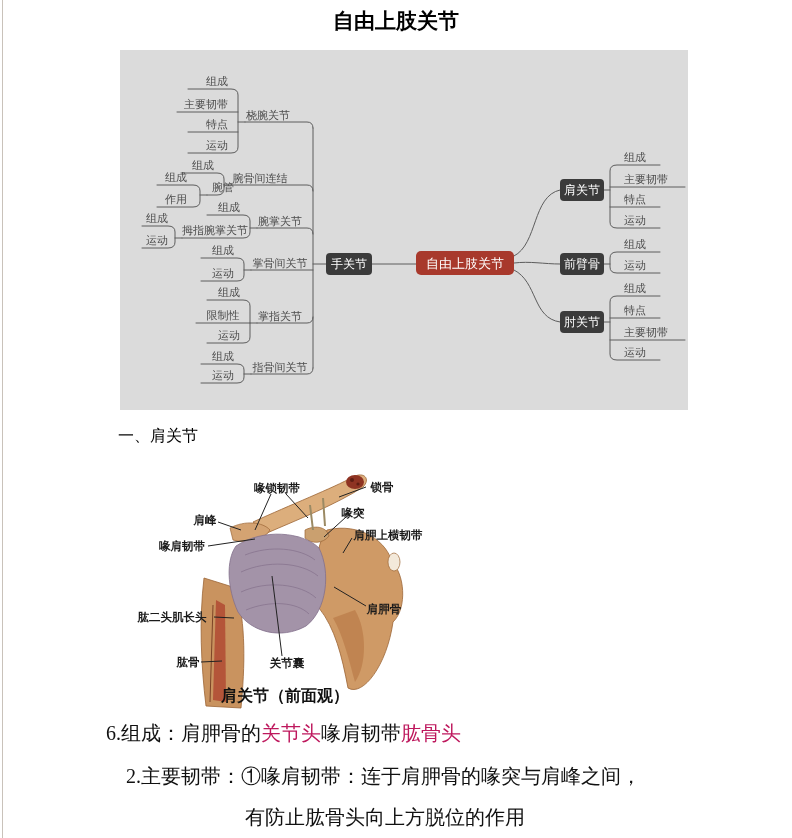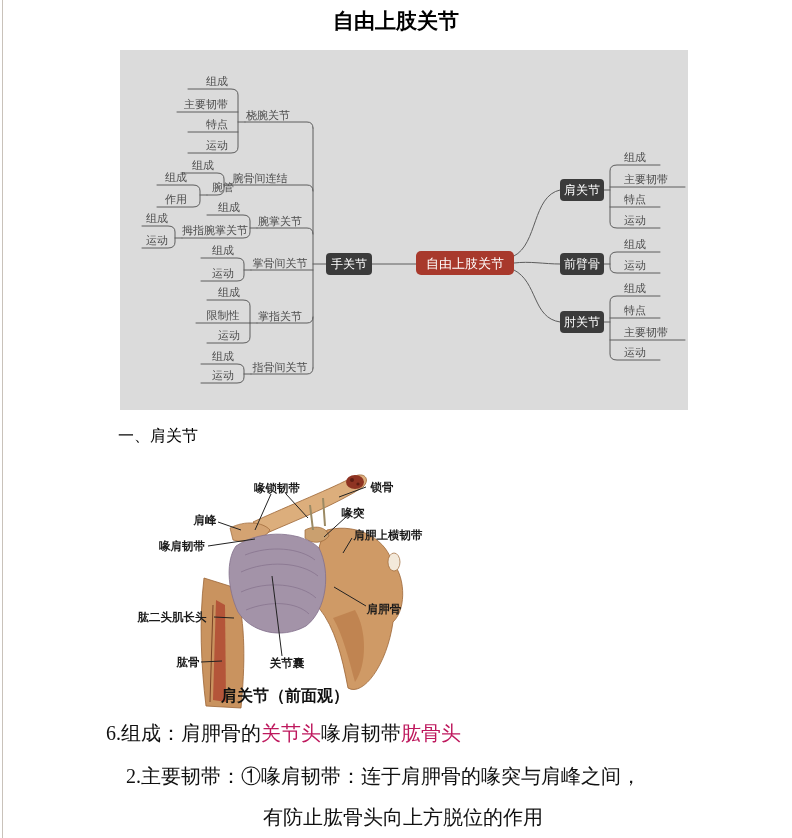--- a/index.html
+++ b/index.html
@@ -15,21 +15,21 @@
   .map-panel{position:absolute;left:120px;top:50px;width:568px;height:360px;background:#dbdbdb;}
   .map-panel svg{display:block;}
   .section-heading{
     position:absolute;left:118px;top:426px;
     font-family:"Liberation Sans",sans-serif;font-weight:normal;font-size:16px;color:#000;
   }
   .illustration{position:absolute;left:105px;top:460px;width:360px;height:250px;}
   .body-line{position:absolute;font-size:20px;color:#111;white-space:nowrap;}
   .line-1{left:106px;top:720px;}
   .line-2{left:106px;top:763px;margin-left:20px;}
-  .line-3{left:245px;top:804px;margin-left:18px;}
+  .line-3{left:245px;top:804px;}
   .red{color:#be185d;}
   
   .mm-leaf{font-family:"Liberation Sans",sans-serif;font-size:11px;fill:#4c4c4c;}
   .mm-box-label{font-family:"Liberation Sans",sans-serif;font-size:12px;fill:#ffffff;}
   .mm-root-label{font-family:"Liberation Sans",sans-serif;font-size:13px;fill:#ffffff;}
   .mm-line{stroke:#5d5d5d;stroke-width:1;fill:none;stroke-linecap:round;}
   
   .an-label{font-family:"DejaVu Serif",serif;font-weight:bold;font-size:11.5px;fill:#1b1b1b;}
   .an-caption{font-family:"DejaVu Serif",serif;font-weight:bold;font-size:16px;fill:#111;}
   .an-line{stroke:#222;stroke-width:1;fill:none;}

